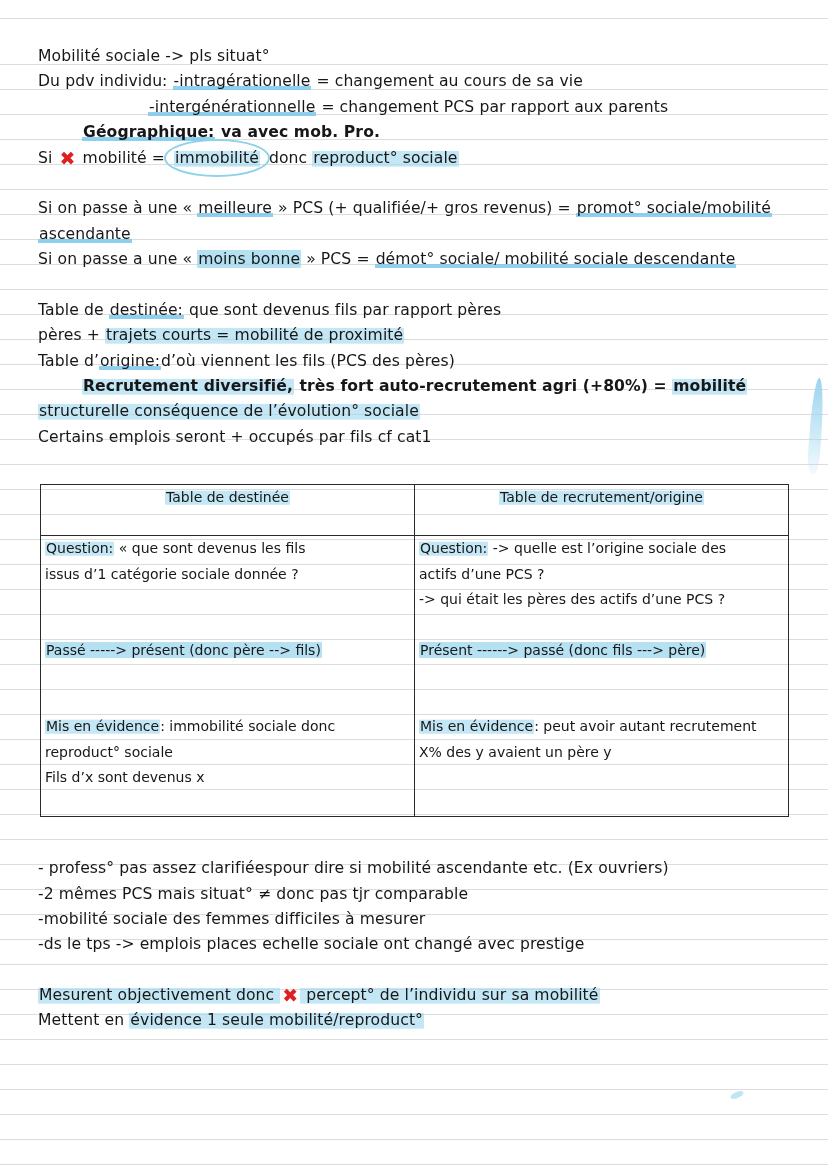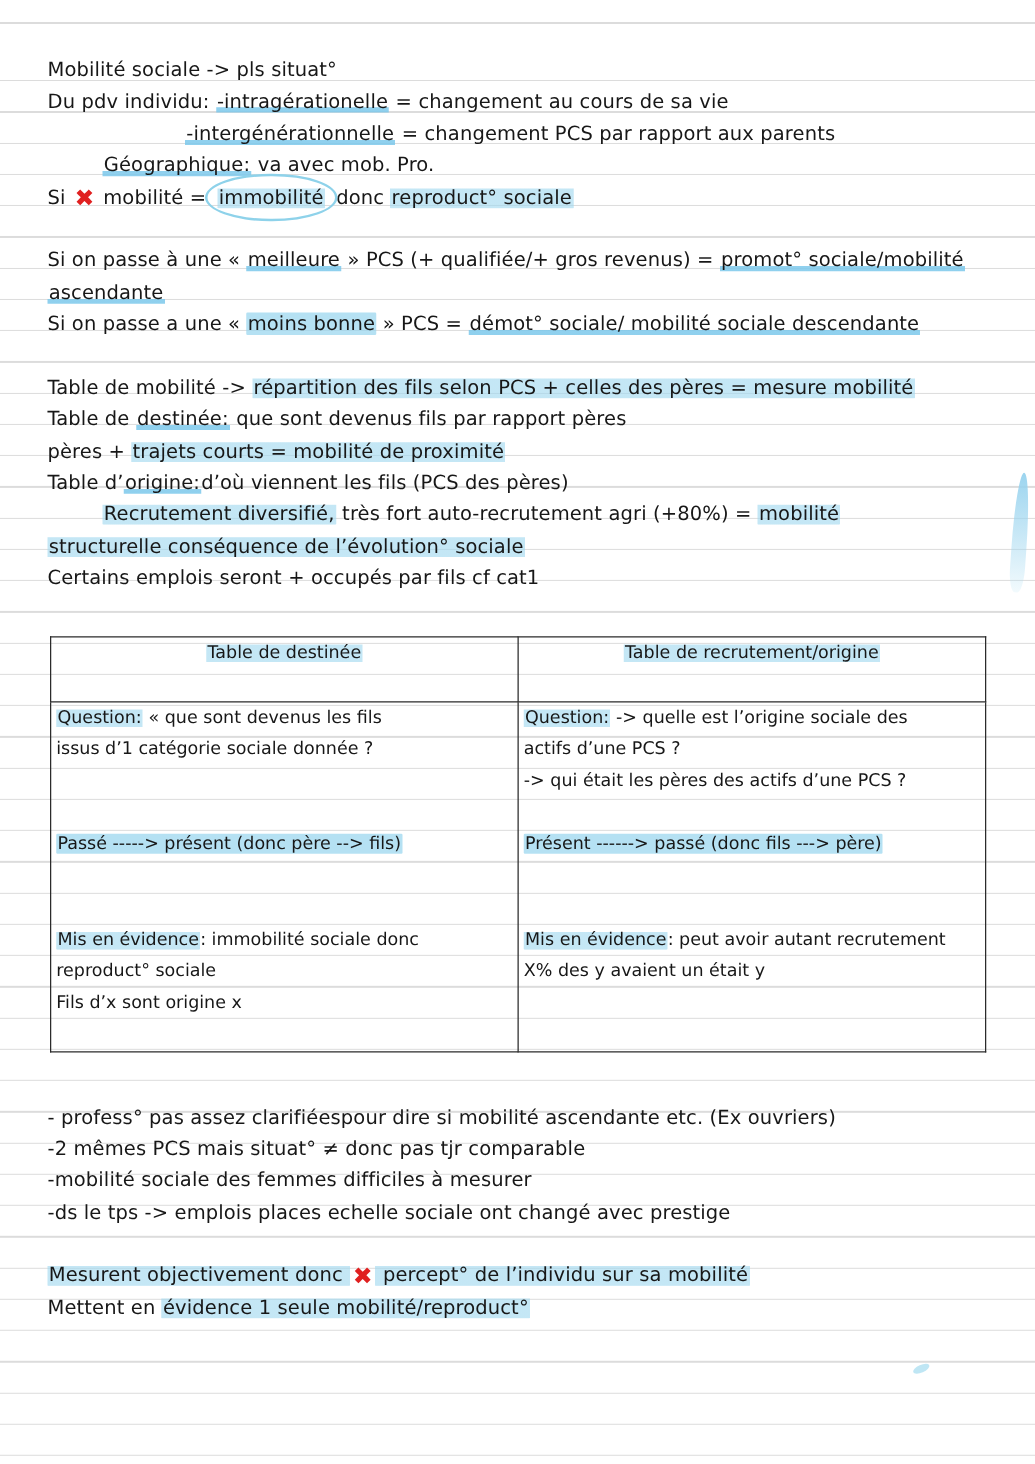--- a/index.html
+++ b/index.html
@@ -29,21 +29,21 @@
   }
   .line{
     position:relative;
     height:25.4px;
     line-height:25.4px;
     font-size:15.6px;
     color:#171717;
     white-space:nowrap;
     letter-spacing:.1px;
   }
-  .indent1{padding-left:44px;}
+  .indent1{padding-left:44px;font-weight:bold;}
   .indent2{padding-left:110px;}
   .blank{height:25.4px;}
   
   .hl{
     background:linear-gradient(to bottom,
         rgba(160,216,239,0) 8%,
         rgba(160,216,239,.62) 12%,
         rgba(160,216,239,.62) 96%,
         rgba(160,216,239,0) 100%);
     padding:0 1px;
@@ -156,23 +156,20 @@
   <div class="line">
     <span class="hlu">ascendante</span>
   </div>
   <div class="line">
     <span>Si on passe a une « </span><span class="hlb">moins bonne</span><span> » PCS = </span><span class="hlu">démot° sociale/ mobilité sociale descendante</span>
   </div>
 
   <div class="blank"></div>
 
   <div class="line">
-    <span>Table de mobilité -&gt; </span><span class="hl">répartition des fils selon PCS + celles des pères = mesure mobilité</span>
-  </div>
-  <div class="line">
     <span>Table de </span><span class="hlu">destinée:</span><span> que sont devenus fils par rapport pères</span>
   </div>
   <div class="line">
     <span>pères + </span><span class="hl">trajets courts = mobilité de proximité</span>
   </div>
   <div class="line">
     <span>Table d’</span><span class="hlu">origine:</span><span>d’où viennent les fils (PCS des pères)</span>
   </div>
   <div class="line indent1">
     <span class="hl">Recrutement diversifié,</span><span> très fort auto-recrutement agri (+80%) = </span><span class="hl">mobilité</span>
@@ -209,35 +206,35 @@
         <div class="cellpad">
           <div class="cline"><span class="hl">Question:</span><span> « que sont devenus les fils</span></div>
           <div class="cline"><span>issus d’1 catégorie sociale donnée ?</span></div>
           <div class="cline">&nbsp;</div>
           <div class="cline">&nbsp;</div>
           <div class="cline"><span class="hlb">Passé -----&gt; présent (donc père --&gt; fils)</span></div>
           <div class="cline">&nbsp;</div>
           <div class="cline">&nbsp;</div>
           <div class="cline"><span class="hl">Mis en évidence</span><span>: immobilité sociale donc</span></div>
           <div class="cline"><span>reproduct° sociale</span></div>
-          <div class="cline"><span>Fils d’x sont origine x</span></div>
+          <div class="cline"><span>Fils d’x sont devenus x</span></div>
           <div class="cline">&nbsp;</div>
         </div>
       </td>
       <td>
         <div class="cellpad">
           <div class="cline"><span class="hl">Question:</span><span> -&gt; quelle est l’origine sociale des</span></div>
           <div class="cline"><span>actifs d’une PCS ?</span></div>
           <div class="cline"><span>-&gt; qui était les pères des actifs d’une PCS ?</span></div>
           <div class="cline">&nbsp;</div>
           <div class="cline"><span class="hlb">Présent ------&gt; passé (donc fils ---&gt; père)</span></div>
           <div class="cline">&nbsp;</div>
           <div class="cline">&nbsp;</div>
           <div class="cline"><span class="hl">Mis en évidence</span><span>: peut avoir autant recrutement</span></div>
-          <div class="cline"><span>X% des y avaient un était y</span></div>
+          <div class="cline"><span>X% des y avaient un père y</span></div>
           <div class="cline">&nbsp;</div>
           <div class="cline">&nbsp;</div>
         </div>
       </td>
     </tr>
   </tbody>
       </table>
   </div>
 
   <div class="blank bottom-block"></div>

